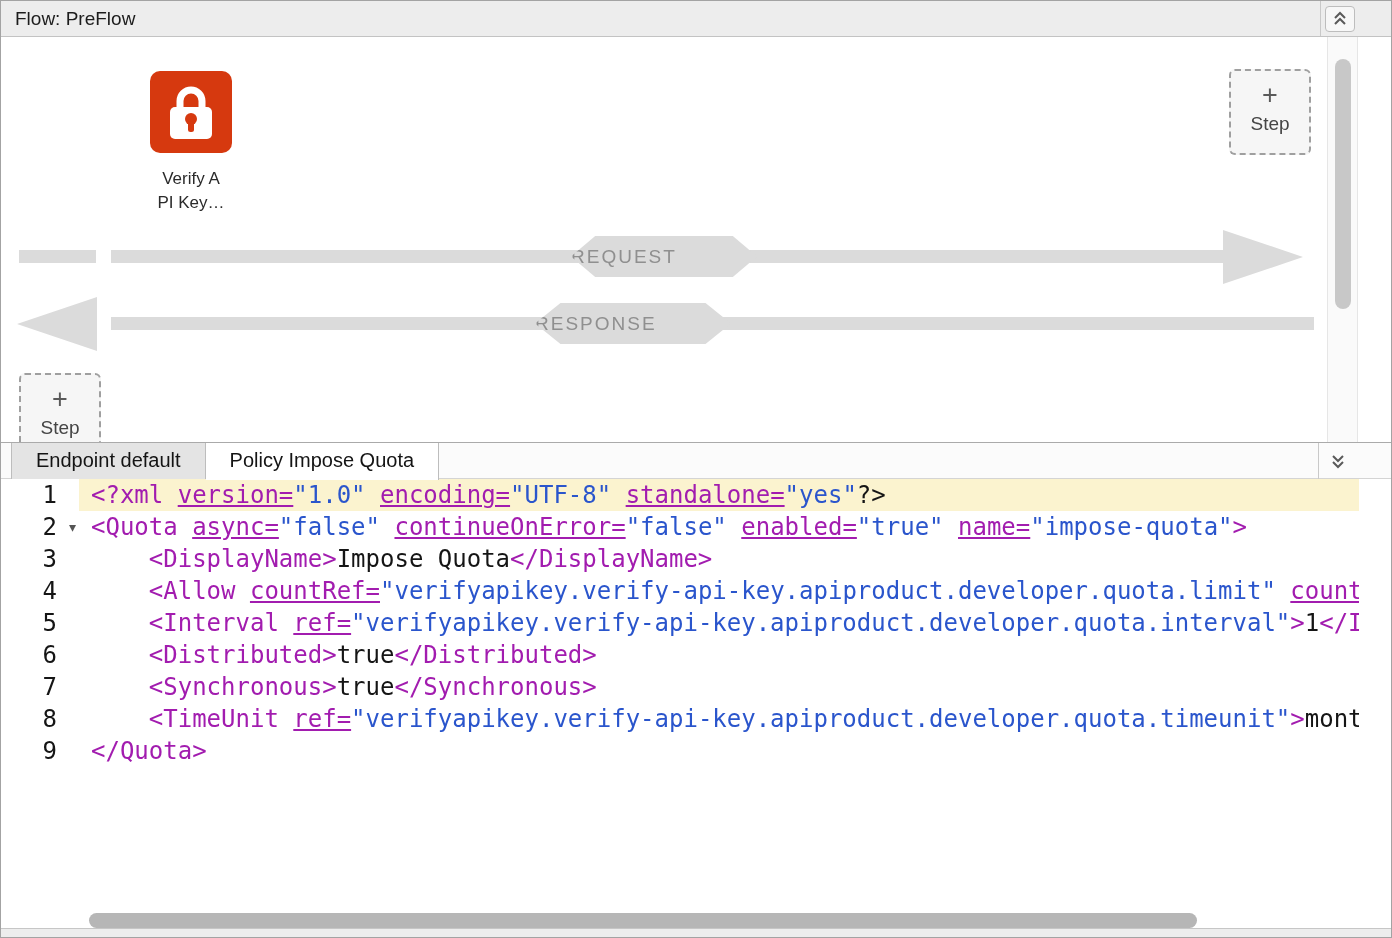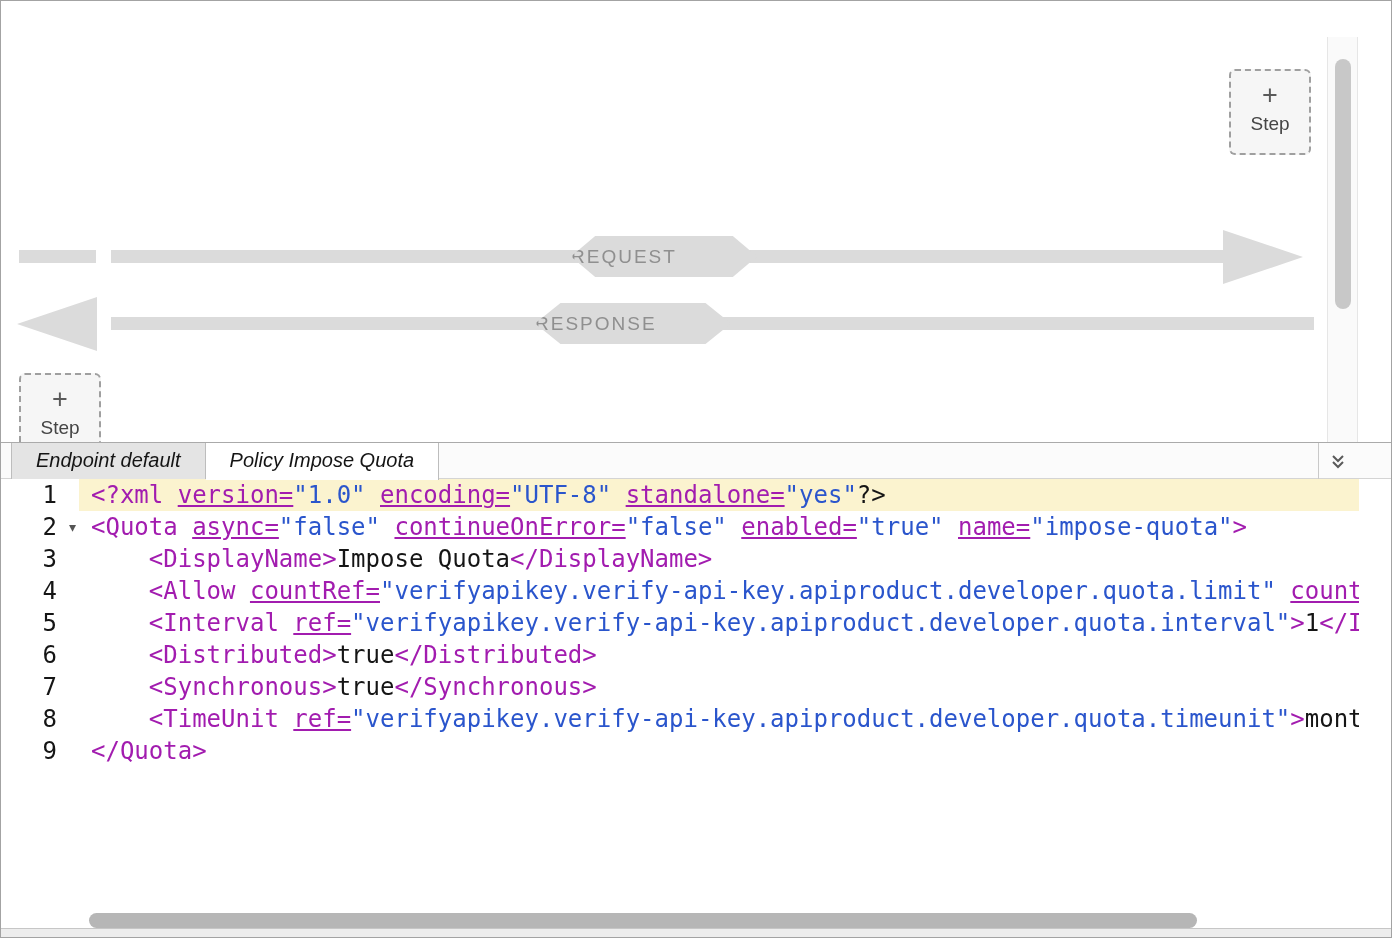--- a/index.html
+++ b/index.html
@@ -34,21 +34,21 @@
   .bar { position: absolute; height: 13px; background: #dbdbdb; }
   .hexband { position: absolute; height: 41px; background: #dbdbdb; text-align: left; line-height: 41px; font-size: 19px; letter-spacing: 2px; color: #8f8f8f;
              clip-path: polygon(0 50%, 13% 0, 87% 0, 100% 50%, 87% 100%, 13% 100%); }
   .head-right { position: absolute; width: 0; height: 0; border-top: 27px solid transparent; border-bottom: 27px solid transparent; border-left: 80px solid #dbdbdb; }
   .head-left  { position: absolute; width: 0; height: 0; border-top: 27px solid transparent; border-bottom: 27px solid transparent; border-right: 80px solid #dbdbdb; }
 
   .vtrack { position: absolute; left: 1326px; top: 0; width: 31px; height: 405px; background: #fafafa; border-left: 1px solid #e6e6e6; border-right: 1px solid #e6e6e6; }
   .vthumb { position: absolute; left: 7px; top: 22px; width: 16px; height: 250px; background: #c8c8c8; border-radius: 8px; }
 
   
-  .tabstrip { position: absolute; left: 0; top: 441px; width: 100%; height: 37px; background: #fbfbfb; border-top: 1px solid #aaa; border-bottom: 1px solid #d4d4d4; display: flex; padding-left: 10px; z-index: 4; font-style: italic; }
+  .tabstrip { position: absolute; left: 0; top: 441px; width: 100%; height: 37px; background: #fbfbfb; border-top: 1px solid #aaa; border-bottom: 1px solid #d4d4d4; display: flex; padding-left: 10px; z-index: 4; }
   .tab { height: 36px; line-height: 35px; padding: 0 24px; font-size: 20px; color: #141414; border-right: 1px solid #bdbdbd; cursor: pointer; white-space: nowrap; }
   .tab.inactive { background: #e4e4e4; border-left: 1px solid #bdbdbd; }
   .tab.active { background: #fff; position: relative; z-index: 2; height: 37px; }
   .strip-divider { position: absolute; right: 72px; top: 0; width: 1px; height: 36px; background: #c9c9c9; }
   .strip-btn { position: absolute; right: 38px; top: 5px; width: 30px; height: 26px; border: none; background: transparent; display: flex; align-items: center; justify-content: center; cursor: pointer; }
 
   
   .editor { position: absolute; left: 0; top: 478px; width: 1358px; height: 460px; background: #fff; overflow: hidden; font-family: "DejaVu Sans Mono", monospace; }
   .code-row { display: flex; height: 32px; }
   .gutter { position: relative; width: 78px; flex: 0 0 78px; text-align: right; padding-right: 22px; font-size: 24px; line-height: 32px; color: #151515; background: #fff; }
@@ -64,25 +64,49 @@
 
   .bottom-strip { position: absolute; left: 0; bottom: 0; width: 100%; height: 9px; background: #ededed; border-top: 1px solid #c6c6c6; z-index: 6; }
 
   svg { display: block; }
 </style>
 </head>
 <body>
 
 <div class="window">
 
+  <div class="flow-header">
+    <span class="flow-title">Flow: PreFlow</span>
+    <div class="hdr-divider"></div>
+    <button class="chev-btn">
+      <svg width="14" height="16" viewBox="0 0 14 16">
+        <path d="M2 7 L7 2 L12 7" fill="none" stroke="#5a5a5a" stroke-width="2"></path>
+        <path d="M2 13 L7 8 L12 13" fill="none" stroke="#5a5a5a" stroke-width="2"></path>
+      </svg>
+    </button>
+  </div>
 
   <div class="canvas">
 
     <div class="policies">
 
+      <div class="policy">
+        <div class="pbox pbox-red">
+          <svg width="80" height="80" viewBox="0 0 80 80">
+            <path d="M29 38 v-9 a11 11 0 0 1 22 0 v9" fill="none" stroke="#fff" stroke-width="7"></path>
+            <rect x="19" y="35" width="42" height="32" rx="5" fill="#fff"></rect>
+            <circle cx="40" cy="47" r="6" fill="#d6390f"></circle>
+            <rect x="37" y="49" width="6" height="11" rx="2.5" fill="#d6390f"></rect>
+          </svg>
+        </div>
+        <div class="plabel">
+          <span>Verify A</span>
+          <span>PI Key…</span>
+        </div>
+      </div>
 
 
 
     </div>
 
     <div class="step-btn step-top">
       <span class="step-plus">+</span>
       <span class="step-label">Step</span>
     </div>
 

